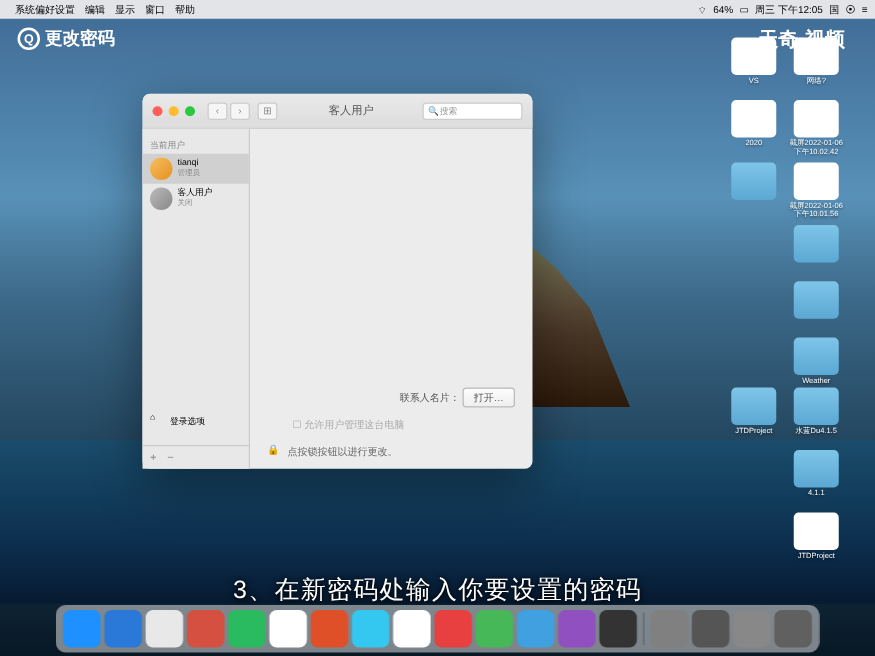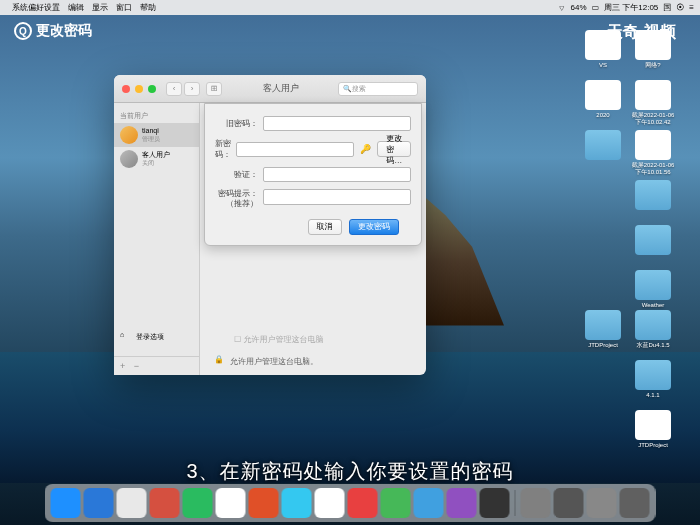--- a/index.html
+++ b/index.html
@@ -190,51 +190,30 @@
       <div class="login-opts">
         <span class="home-icon">⌂</span>
         <span>登录选项</span>
       </div>
       <div class="s-footer">
         <span>+</span>
         <span style="margin-left:6px">−</span>
       </div>
     </div>
 
-    <div class="sheet">
-      <div class="form-row">
-        <span class="form-label">旧密码：</span>
-        <input class="form-input" style="">
-      </div>
-      <div class="form-row">
-        <span class="form-label">新密码：</span>
-        <input class="form-input short" style="">
-        <span class="key-icon">🔑</span>
-        <span class="btn">更改密码…</span>
-      </div>
-      <div class="form-row">
-        <span class="form-label">验证：</span>
-        <input class="form-input" style="">
-      </div>
-      <div class="form-row" style="align-items:flex-start">
-        <span class="form-label" style="white-space:pre-line;line-height:1.2">密码提示：
-（推荐）</span>
-        <input class="form-input" style="height: 16px;">
-      </div>
-      <div class="sheet-buttons">
-        <span class="btn">取消</span>
-        <span class="btn primary">更改密码</span>
-      </div>
-    </div>
 
     <div class="content-bottom">
+      <div class="contact-row">
+        <span>联系人名片：</span>
+        <span class="btn">打开…</span>
+      </div>
       <div class="disabled-text">☐ <span>允许用户管理这台电脑</span></div>
       <div class="lock-row">
         <span class="lock-icon">🔒</span>
-        <span>允许用户管理这台电脑。</span>
+        <span>点按锁按钮以进行更改。</span>
       </div>
     </div>
   </div>
 </div>
 
 <div class="subtitle">3、在新密码处输入你要设置的密码</div>
 
 <div class="dock">
   <div id="dock-items" style="display:contents"><div class="dock-item" style="background: rgb(30, 144, 255);"></div><div class="dock-item" style="background: rgb(42, 120, 216);"></div><div class="dock-item" style="background: rgb(232, 232, 232);"></div><div class="dock-item" style="background: rgb(213, 80, 64);"></div><div class="dock-item" style="background: rgb(42, 187, 96);"></div><div class="dock-item" style="background: rgb(255, 255, 255);"></div><div class="dock-item" style="background: rgb(224, 80, 40);"></div><div class="dock-item" style="background: rgb(52, 200, 240);"></div><div class="dock-item" style="background: rgb(255, 255, 255);"></div><div class="dock-item" style="background: rgb(232, 64, 64);"></div><div class="dock-item" style="background: rgb(70, 184, 88);"></div><div class="dock-item" style="background: rgb(64, 160, 224);"></div><div class="dock-item" style="background: rgb(144, 80, 192);"></div><div class="dock-item" style="background: rgb(51, 51, 51);"></div><div class="dock-sep"></div><div class="dock-item" style="background: rgb(128, 128, 128);"></div><div class="dock-item" style="background: rgb(85, 85, 85);"></div><div class="dock-item" style="background: rgb(136, 136, 136);"></div><div class="dock-item" style="background: rgb(96, 96, 96);"></div></div>
 </div>

